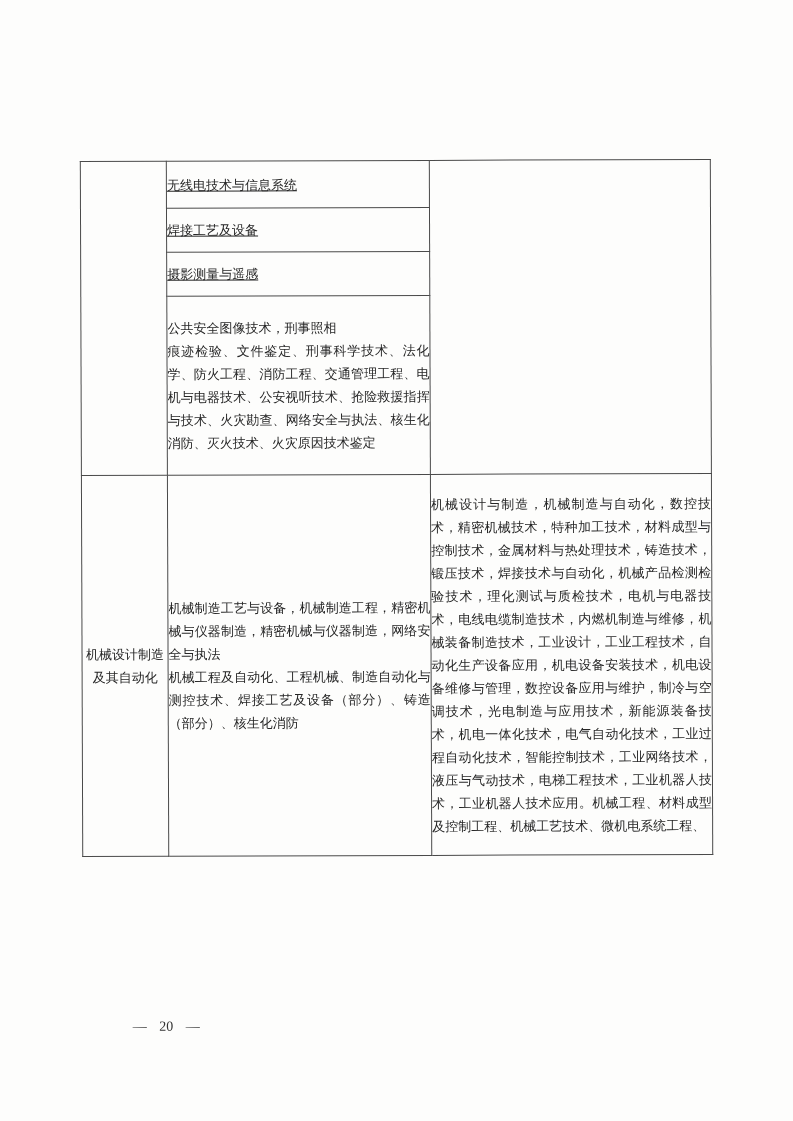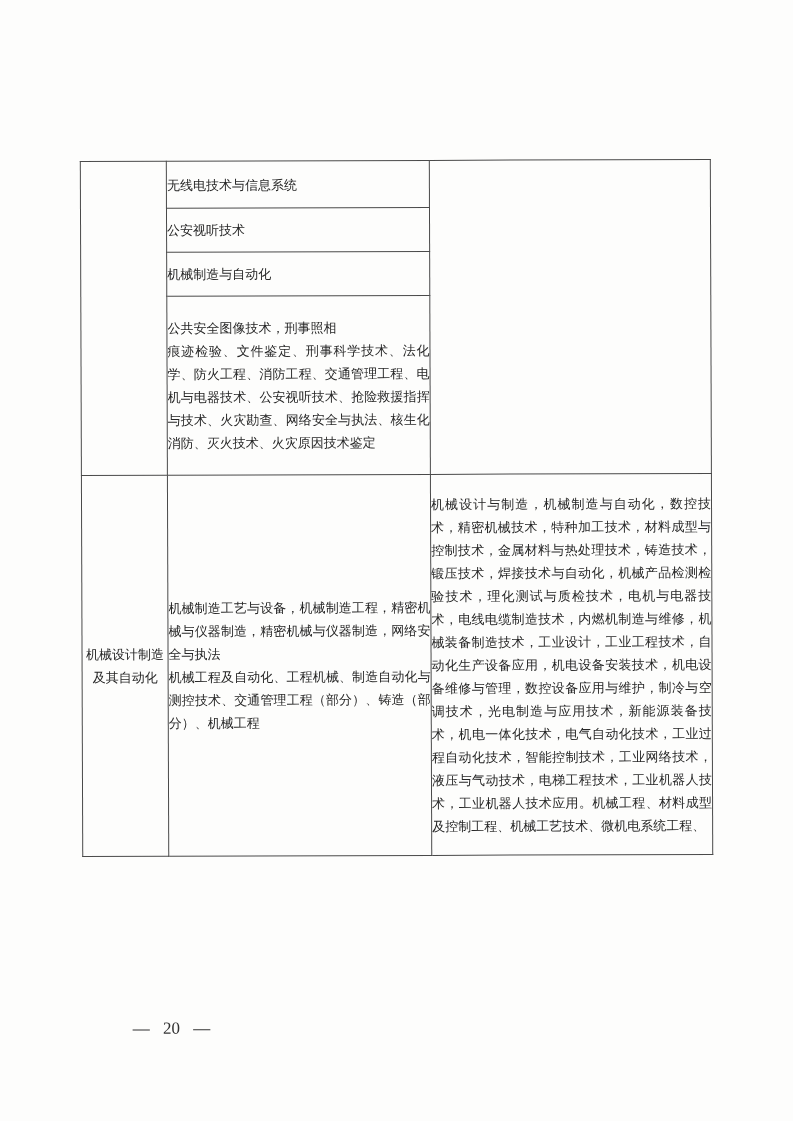--- a/index.html
+++ b/index.html
@@ -37,21 +37,21 @@
     overflow-wrap: anywhere;
   }
   col.c1 { width: 86px; }
   col.c2 { width: 263px; }
   col.c3 { width: 281px; }
   tr.h1 { height: 47px; }
   tr.h2 { height: 44px; }
   tr.h3 { height: 44px; }
   tr.h4 { height: 179px; }
   tr.h5 { height: 381px; }
-  td.rowcell { padding-left: 11px; padding-right: 6px; }
+  td.rowcell { padding-left: 11px; padding-right: 6px; text-decoration: underline; }
   td.tallcell { padding-left: 11px; padding-right: 4px; margin-top: 24px; }
   td.cat {
     text-align: center;
     padding: 0 6px;
     line-height: 27px;
   }
   td.mid {
     padding-left: 9px;
     padding-right: 4px;
     line-height: 27px;
@@ -62,21 +62,21 @@
     line-height: 22px;
   }
   .just {
     text-align: justify;
     text-justify: inter-character;
   }
   .pageno {
     position: absolute;
     left: 131px;
     top: 1018px;
-    font-size: 17px;
+    font-size: 14px;
     word-spacing: 9px;
     color: #333;
   }
 </style>
 </head>
 <body>
 
 <div class="sheet">
 
   <table class="doc">
@@ -85,36 +85,36 @@
       <col class="c2">
       <col class="c3">
     </colgroup>
     <tbody>
       <tr class="h1">
         <td rowspan="4"></td>
         <td class="rowcell">无线电技术与信息系统</td>
         <td rowspan="4"></td>
       </tr>
       <tr class="h2">
-        <td class="rowcell">公安视听技术</td>
+        <td class="rowcell">焊接工艺及设备</td>
       </tr>
       <tr class="h3">
-        <td class="rowcell">机械制造与自动化</td>
+        <td class="rowcell">摄影测量与遥感</td>
       </tr>
       <tr class="h4">
         <td class="tallcell">
           <div>公共安全图像技术，刑事照相</div>
           <div class="just">痕迹检验、文件鉴定、刑事科学技术、法化学、防火工程、消防工程、交通管理工程、电机与电器技术、公安视听技术、抢险救援指挥与技术、火灾勘查、网络安全与执法、核生化消防、灭火技术、火灾原因技术鉴定</div>
         </td>
       </tr>
       <tr class="h5">
         <td class="cat">机械设计制造及其自动化</td>
         <td class="mid">
           <div class="just">机械制造工艺与设备，机械制造工程，精密机械与仪器制造，精密机械与仪器制造，网络安全与执法</div>
-          <div class="just">机械工程及自动化、工程机械、制造自动化与测控技术、交通管理工程（部分）、铸造（部分）、机械工程</div>
+          <div class="just">机械工程及自动化、工程机械、制造自动化与测控技术、焊接工艺及设备（部分）、铸造（部分）、核生化消防</div>
         </td>
         <td class="rt">
           <div class="just">机械设计与制造，机械制造与自动化，数控技术，精密机械技术，特种加工技术，材料成型与控制技术，金属材料与热处理技术，铸造技术，锻压技术，焊接技术与自动化，机械产品检测检验技术，理化测试与质检技术，电机与电器技术，电线电缆制造技术，内燃机制造与维修，机械装备制造技术，工业设计，工业工程技术，自动化生产设备应用，机电设备安装技术，机电设备维修与管理，数控设备应用与维护，制冷与空调技术，光电制造与应用技术，新能源装备技术，机电一体化技术，电气自动化技术，工业过程自动化技术，智能控制技术，工业网络技术，液压与气动技术，电梯工程技术，工业机器人技术，工业机器人技术应用。机械工程、材料成型及控制工程、机械工艺技术、微机电系统工程、</div>
         </td>
       </tr>
     </tbody>
   </table>
 
   <div class="pageno">— 20 —</div>
 

